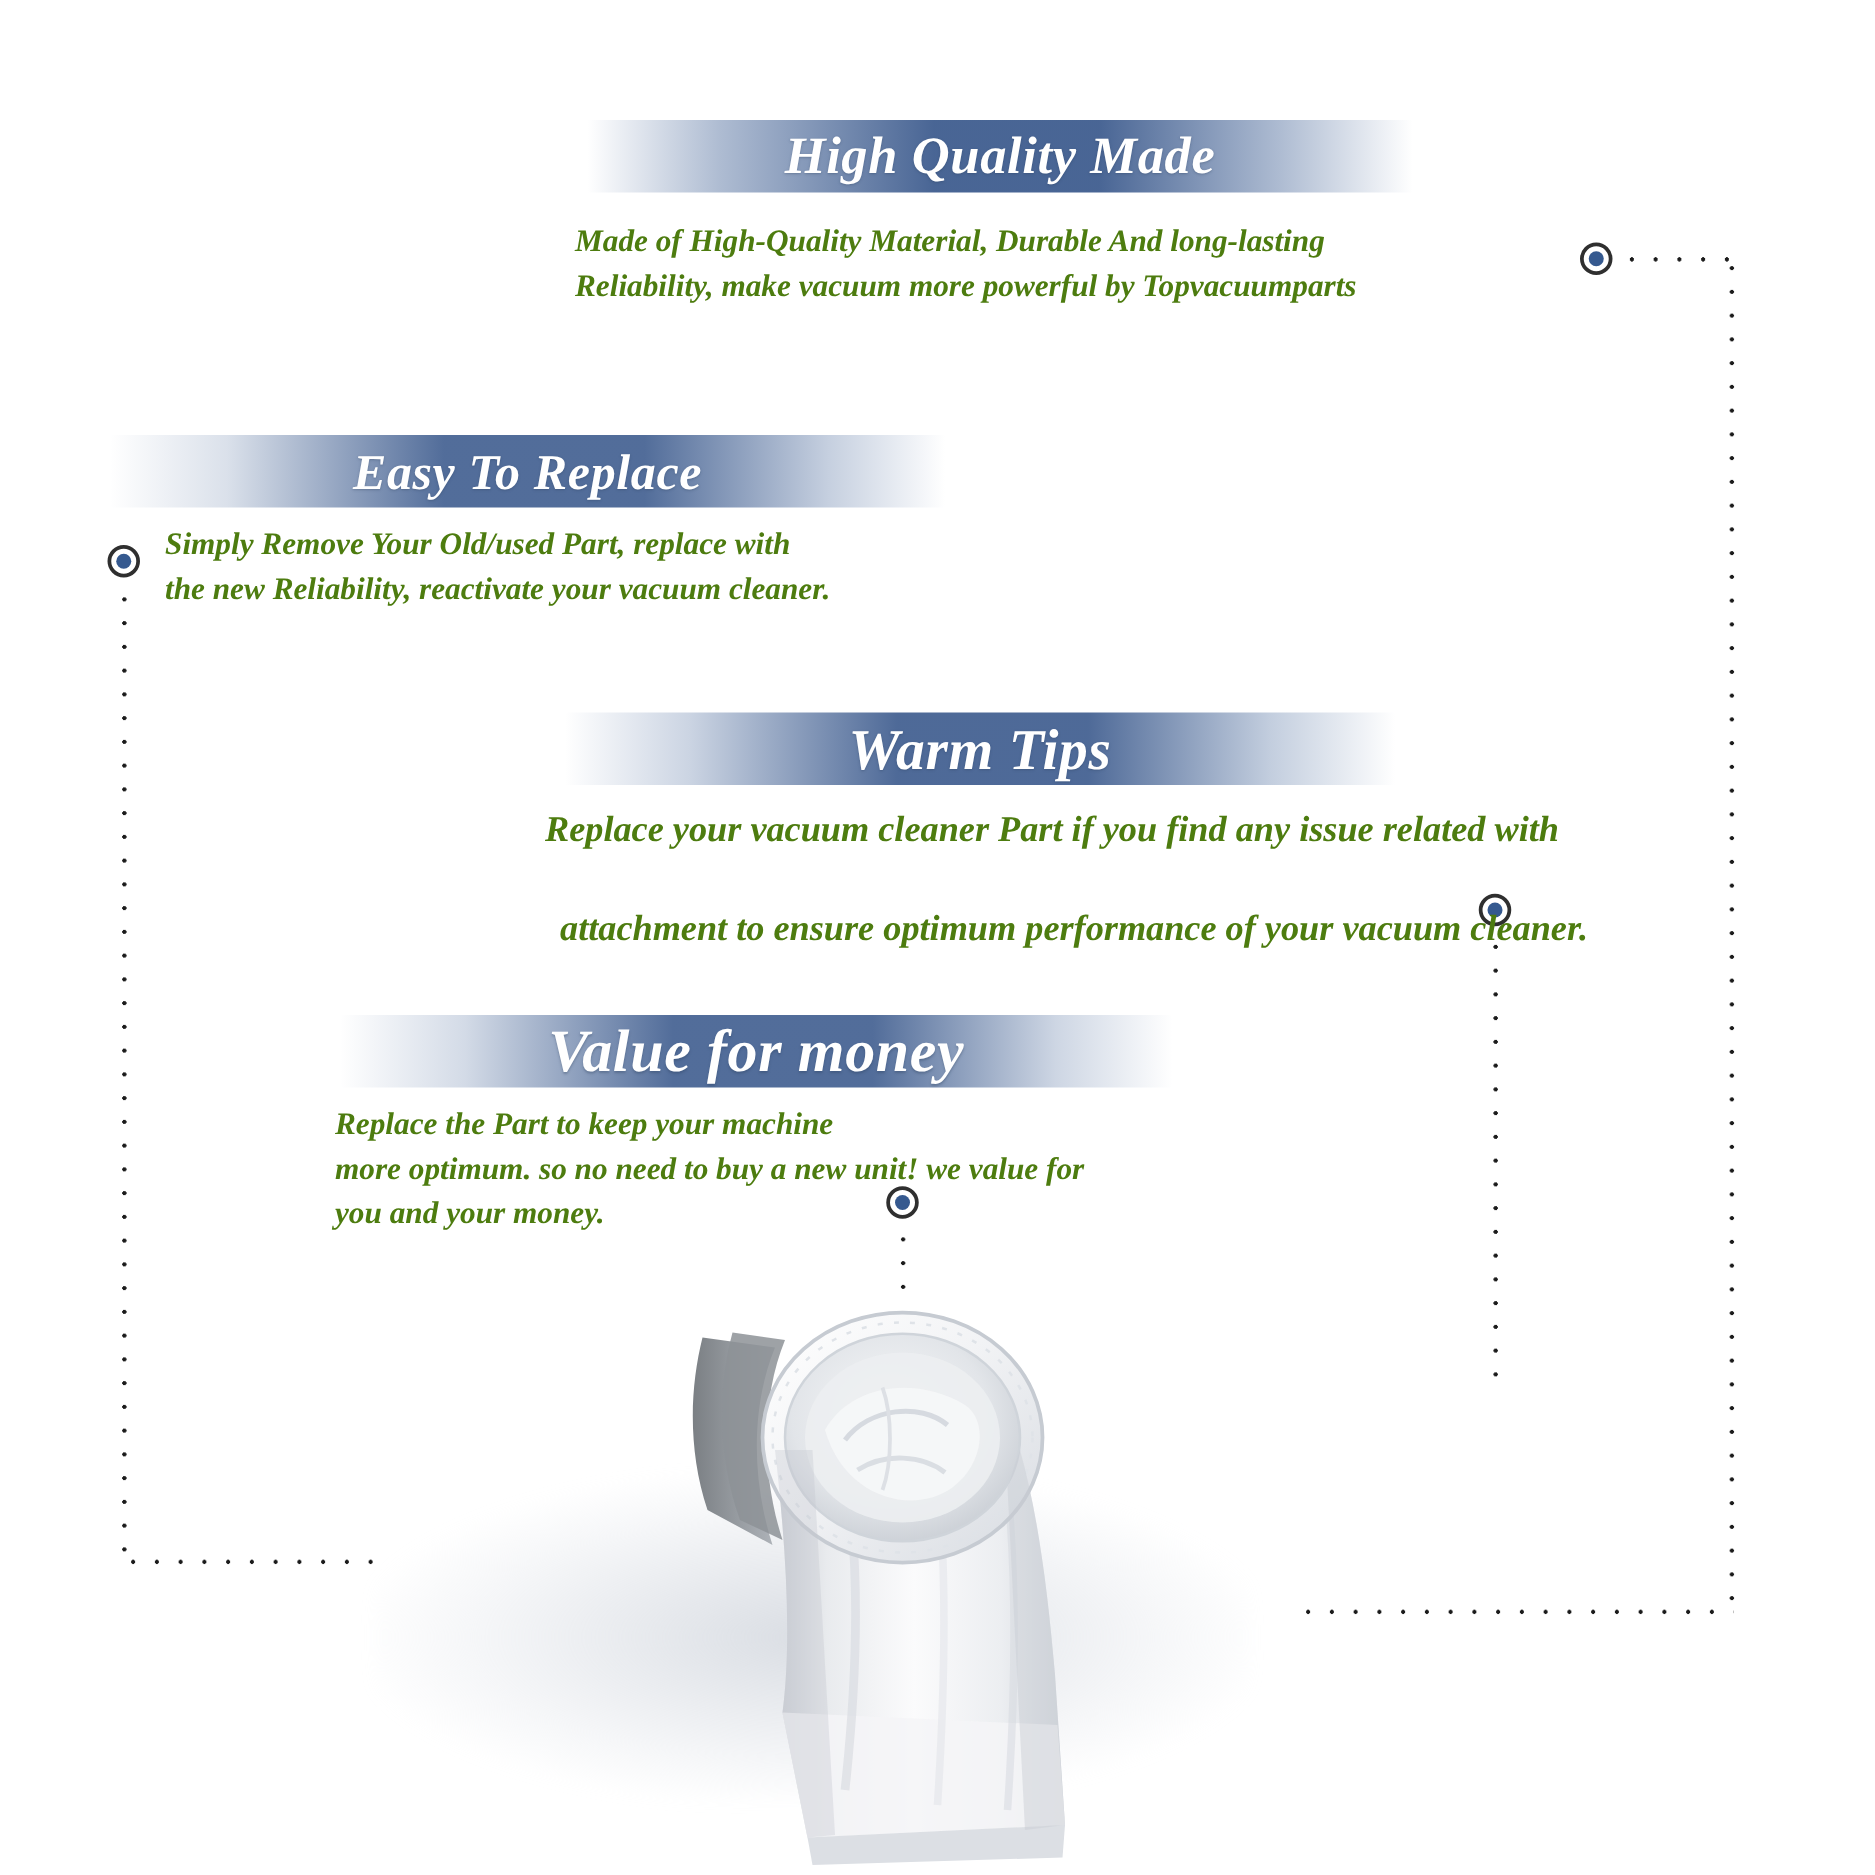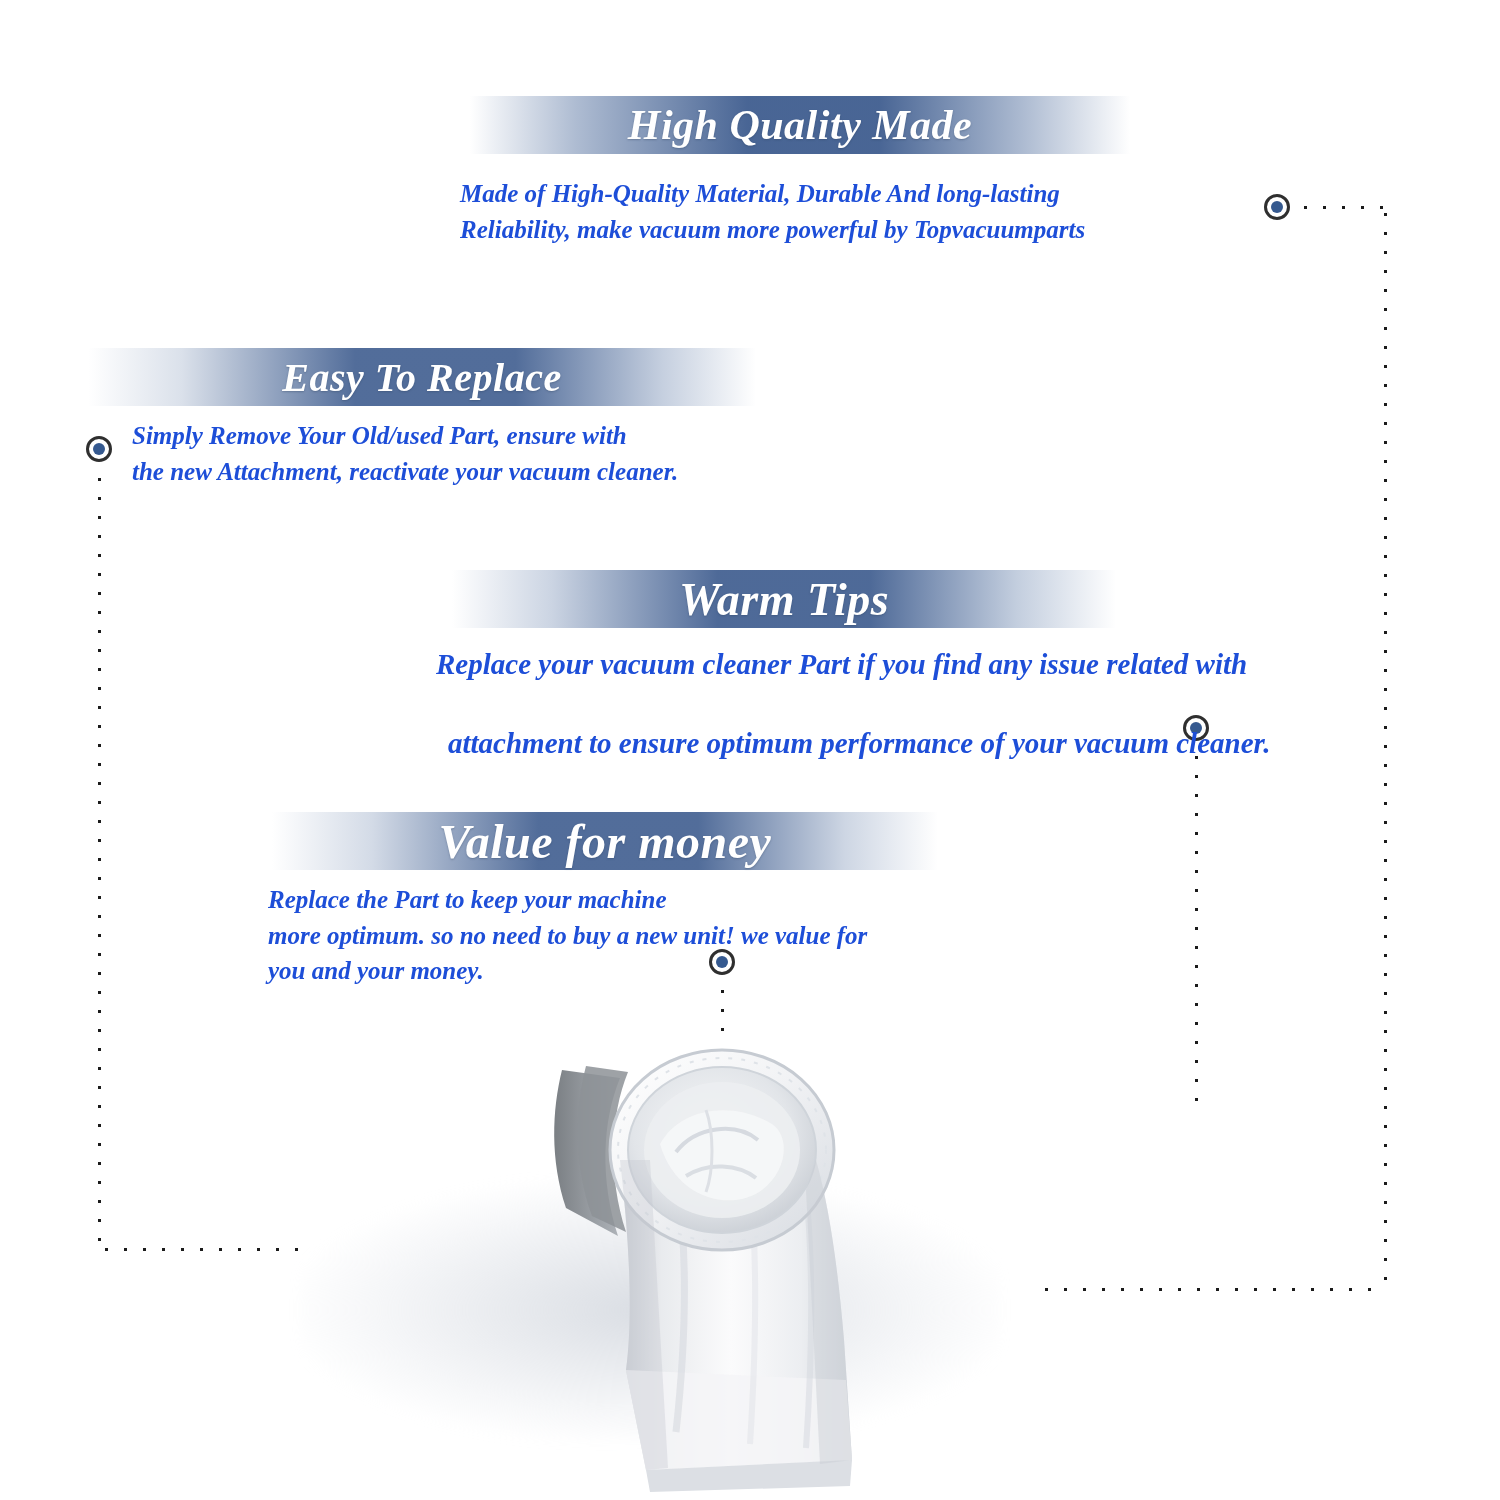--- a/index.html
+++ b/index.html
@@ -76,21 +76,21 @@
     position: relative;
     z-index: 2;
     text-shadow: 0 1px 2px rgba(40,60,90,0.35);
     text-align: right;
   }
 
   .blk-text {
     position: absolute;
     font-style: italic;
     font-weight: bold;
-    color: #1d4ed8;
+    color: #4d7c0f;
     line-height: 1.42;
   }
 
   
   .product {
     position: absolute;
   }
   .shadow-blob {
     position: absolute;
     background: radial-gradient(ellipse at center, rgba(205,210,218,0.75) 0%, rgba(228,231,236,0.35) 55%, rgba(255,255,255,0) 75%);
@@ -125,22 +125,22 @@
   <div class="blk-text" style="left:460px; top:176px; width:780px; font-size:25px;">
     <div>Made of  High-Quality Material, Durable And long-lasting</div>
     <div>Reliability, make vacuum more powerful by Topvacuumparts</div>
   </div>
 
   <div class="banner" style="left:88px; top:348px; width:668px; height:58px; font-size:40px;
               background:linear-gradient(to right, rgba(255,255,255,0) 0%, rgba(150,168,196,0.35) 14%, rgba(63,93,143,0.9) 40%, rgba(63,93,143,0.9) 64%, rgba(140,160,192,0.5) 86%, rgba(255,255,255,0) 100%);">
     <span class="banner-text">Easy To Replace</span>
   </div>
   <div class="blk-text" style="left:132px; top:418px; width:760px; font-size:25px;">
-    <div>Simply Remove Your Old/used Part, ensure with</div>
-    <div>the new Attachment, reactivate your vacuum cleaner.</div>
+    <div>Simply Remove Your Old/used Part, replace with</div>
+    <div>the new Reliability, reactivate your vacuum cleaner.</div>
   </div>
 
   <div class="banner" style="left:452px; top:570px; width:664px; height:58px; font-size:46px;
               background:linear-gradient(to right, rgba(255,255,255,0) 0%, rgba(140,160,192,0.45) 15%, rgba(63,93,143,0.92) 40%, rgba(63,93,143,0.92) 63%, rgba(135,157,190,0.5) 85%, rgba(255,255,255,0) 100%);">
     <span class="banner-text">Warm Tips</span>
   </div>
   <div class="blk-text" style="left:436px; top:644px; width:860px; font-size:29px;">
     <div>Replace your vacuum cleaner Part if you find any issue related with</div>
     <div style="padding-left:12px;margin-top:38px;">attachment to ensure optimum performance of your vacuum cleaner.</div>
   </div>

